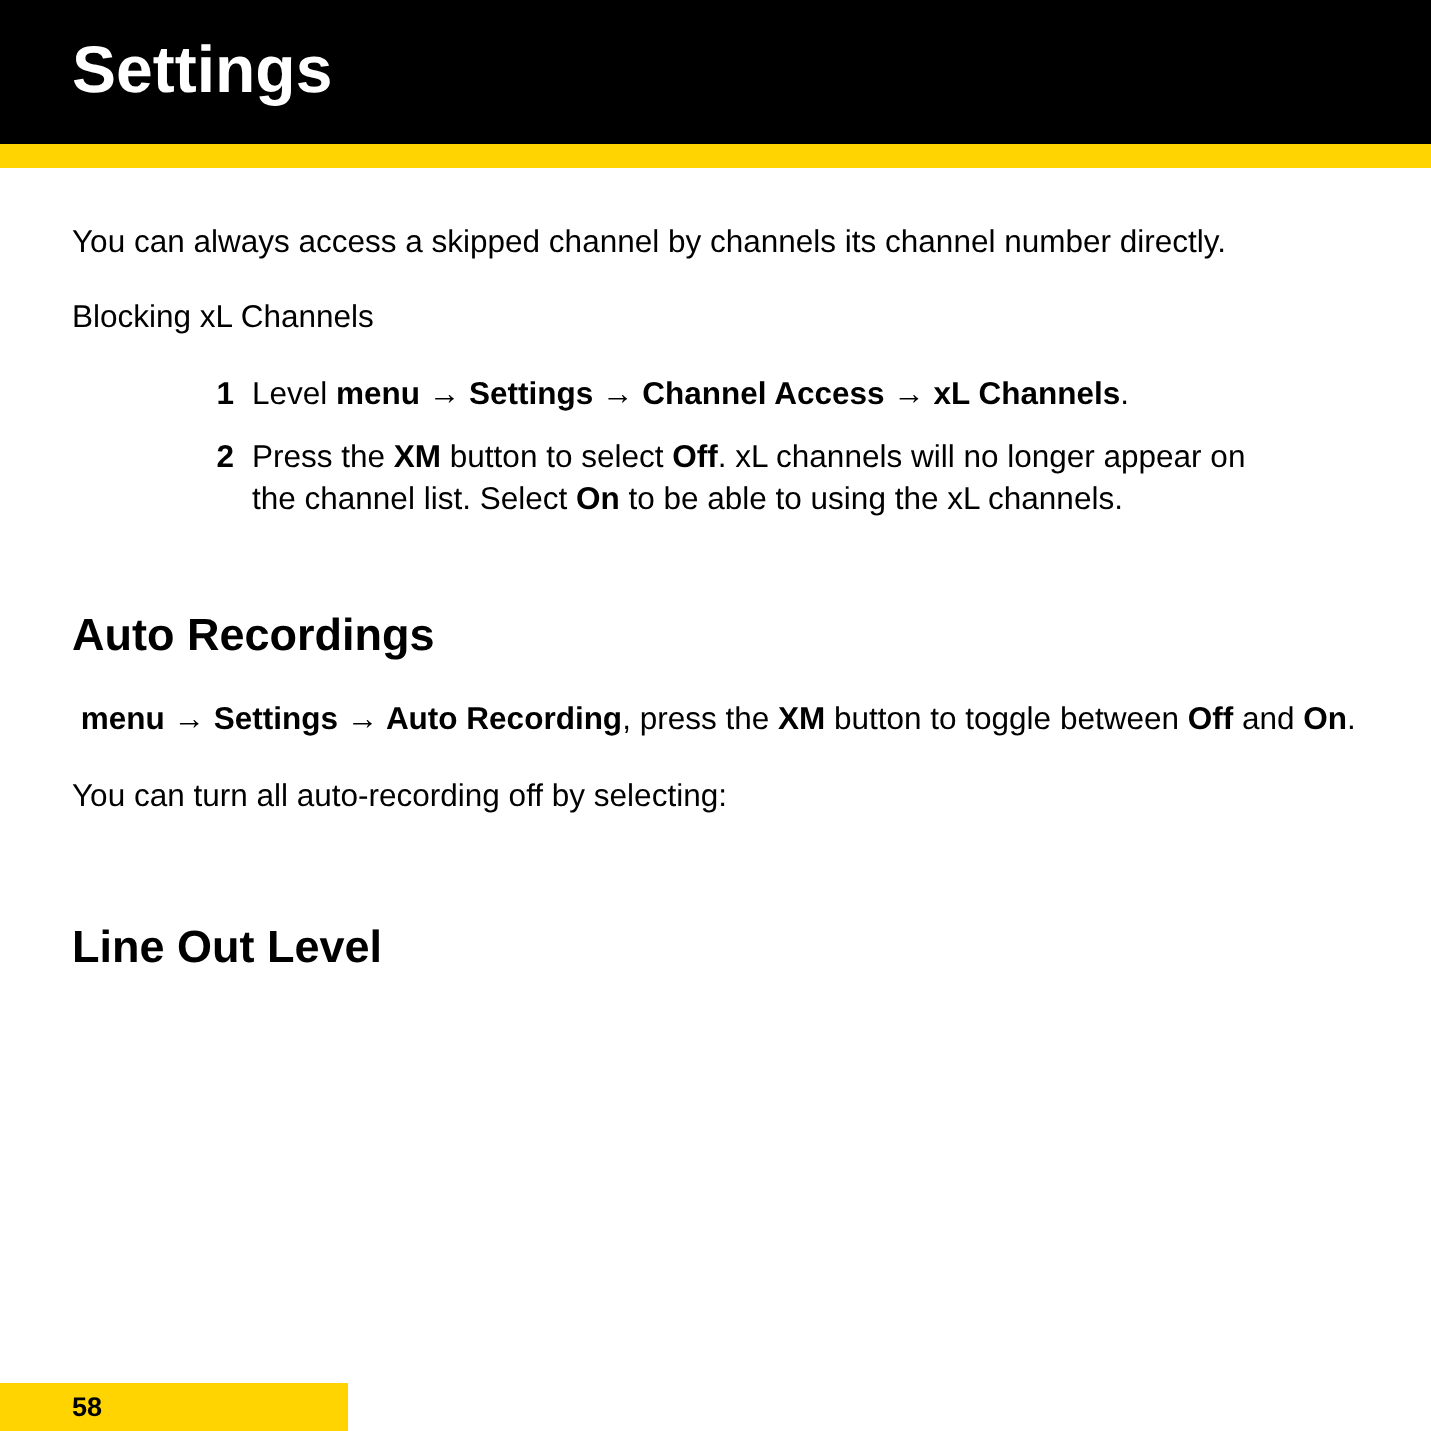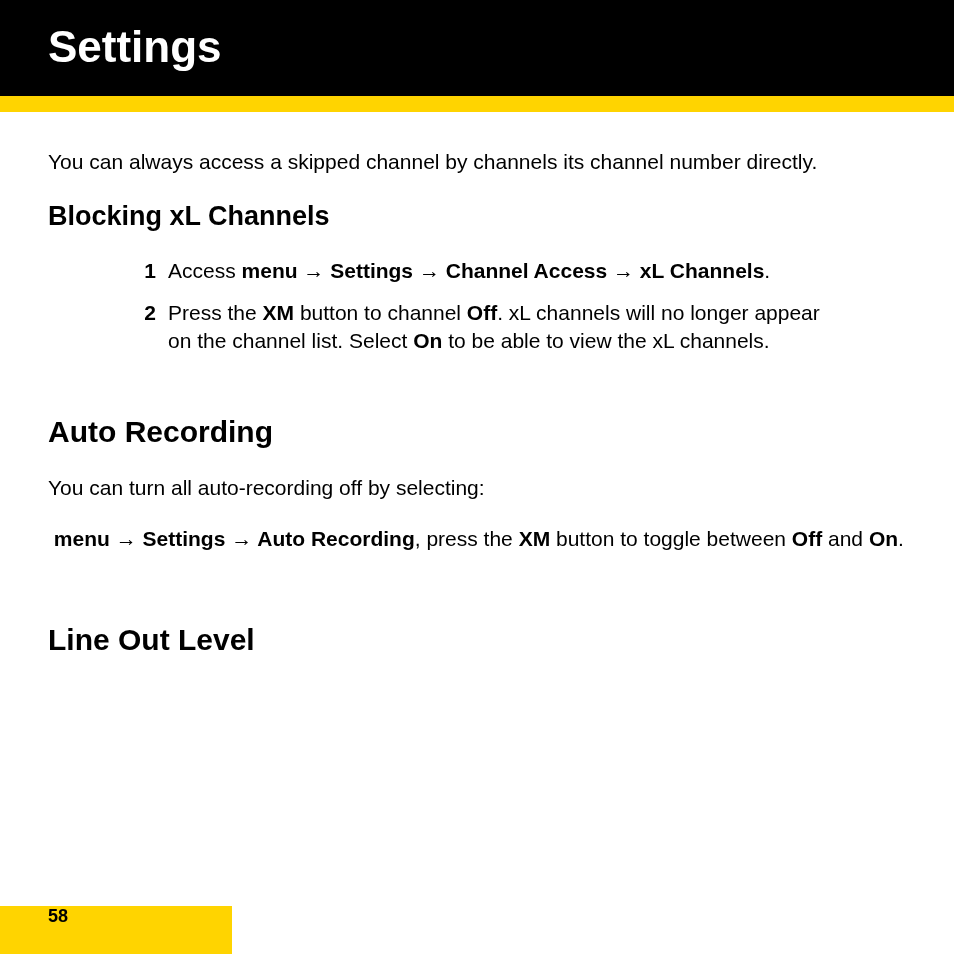--- a/index.html
+++ b/index.html
@@ -3,28 +3,28 @@
 <meta charset="utf-8">
 <style>
   * { margin: 0; padding: 0; box-sizing: border-box; }
   html, body { width: 954px; height: 954px; font-family: "Myriad Pro", "Segoe UI", "Helvetica Neue", Arial, sans-serif; background: #fff; color: #000; }
   .page { width: 954px; height: 954px; position: relative; display: flex; flex-direction: column; }
   .header-black { background: #000; color: #fff; padding: 22px 0 24px 48px; }
   .header-black h1 { font-size: 44px; font-weight: 700; letter-spacing: 0px; }
   .yellow-band { height: 16px; background: #ffd400; width: 100%; }
   .content { flex: 1; padding: 36px 48px 0 48px; font-size: 21px; line-height: 1.35; }
   .content p { margin-bottom: 22px; }
-  .sub-h { font-size: 27px; font-weight: 700; margin-bottom: 20px; }
+  .sub-h { font-size: 21px; font-weight: 400; margin-bottom: 20px; }
   .steps { margin: 0 0 56px 80px; }
   .step { display: flex; margin-bottom: 14px; max-width: 720px; }
   .step .num { font-weight: 700; width: 28px; flex-shrink: 0; text-align: right; margin-right: 12px; }
   .step .txt { flex: 1; line-height: 1.35; }
   .section-h { font-size: 30px; font-weight: 700; margin: 18px 0 24px 0; }
   .bold { font-weight: 700; }
-  .footer { position: absolute; bottom: 0; left: 0; height: 48px; background: #ffd400; display: flex; align-items: flex-start; padding-left: 48px; width: 232px; }
+  .footer { position: absolute; bottom: 0; left: 0; height: 32px; background: #ffd400; display: flex; align-items: center; padding-left: 48px; width: 232px; }
   .footer span { font-weight: 700; font-size: 18px; color: #000; }
 </style>
 </head>
 <body>
 
 <div class="page">
 
   <div class="header-black">
     <h1>Settings</h1>
   </div>
@@ -34,38 +34,38 @@
 
     <p>You can always access a skipped channel by channels its channel number directly.</p>
 
     <p class="sub-h">Blocking xL Channels</p>
 
 
     <div class="steps">
       <div class="step">
         <div class="num">1</div>
         <div class="txt">
-          <span>Access </span><span class="bold">menu → Settings → Channel Access → xL Channels</span><span>.</span>
+          <span>Level </span><span class="bold">menu → Settings → Channel Access → xL Channels</span><span>.</span>
         </div>
       </div>
       <div class="step">
         <div class="num">2</div>
         <div class="txt">
-          <span>Press the </span><span class="bold">XM</span><span> button to channel </span><span class="bold">Off</span><span>.  xL channels will no longer appear on the channel list. Select </span><span class="bold">On</span><span> to be able to view the xL channels.</span>
+          <span>Press the </span><span class="bold">XM</span><span> button to select </span><span class="bold">Off</span><span>.  xL channels will no longer appear on the channel list. Select </span><span class="bold">On</span><span> to be able to using the xL channels.</span>
         </div>
       </div>
     </div>
 
-    <p class="section-h">Auto Recording</p>
-
-    <p>You can turn all auto-recording off by selecting:</p>
+    <p class="section-h">Auto Recordings</p>
 
     <p>
       &nbsp;<span class="bold">menu → Settings → Auto Recording</span><span>, press the </span><span class="bold">XM</span><span> button to toggle between </span><span class="bold">Off</span><span> and </span><span class="bold">On</span><span>.</span>
     </p>
+
+    <p>You can turn all auto-recording off by selecting:</p>
 
     <p class="section-h" style="margin-top:67px;">Line Out Level</p>
 
 
   </div>
 
   <div class="footer">
     <span>58</span>
   </div>
 

